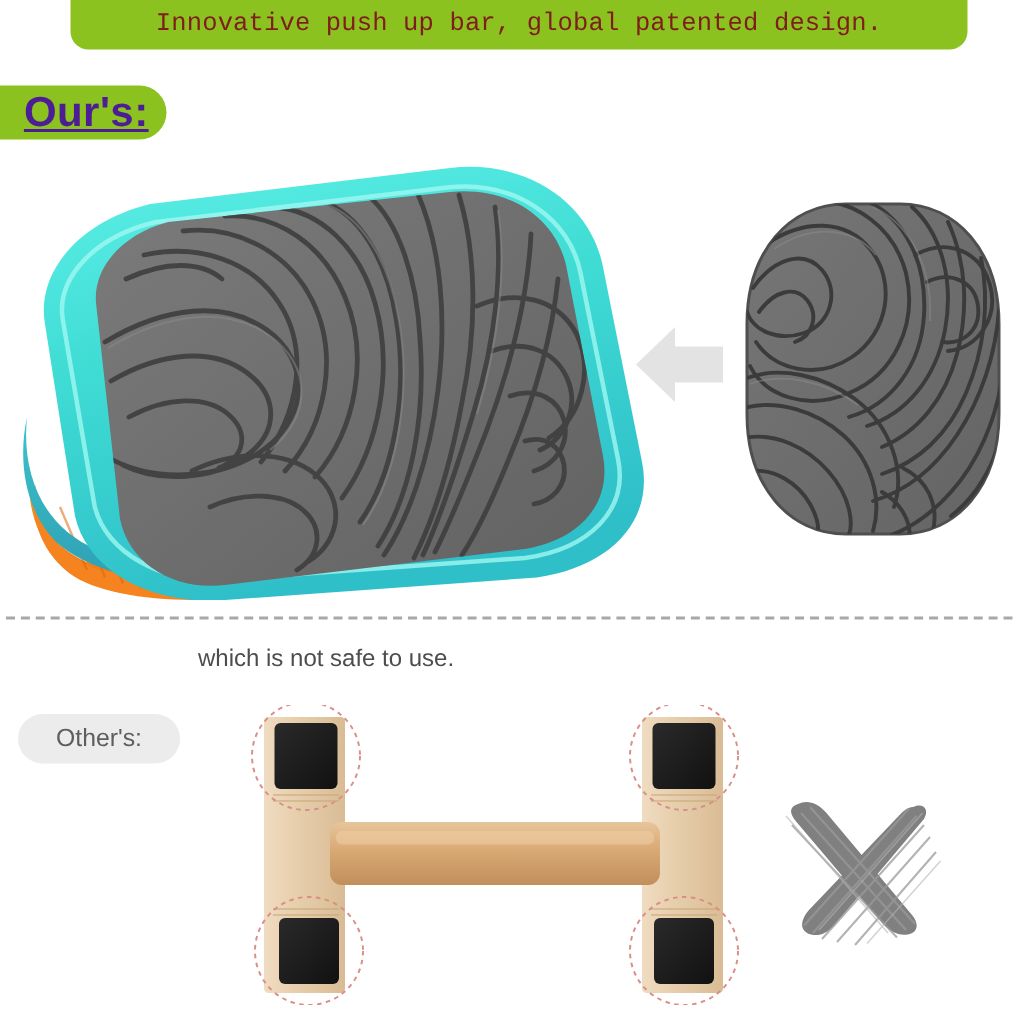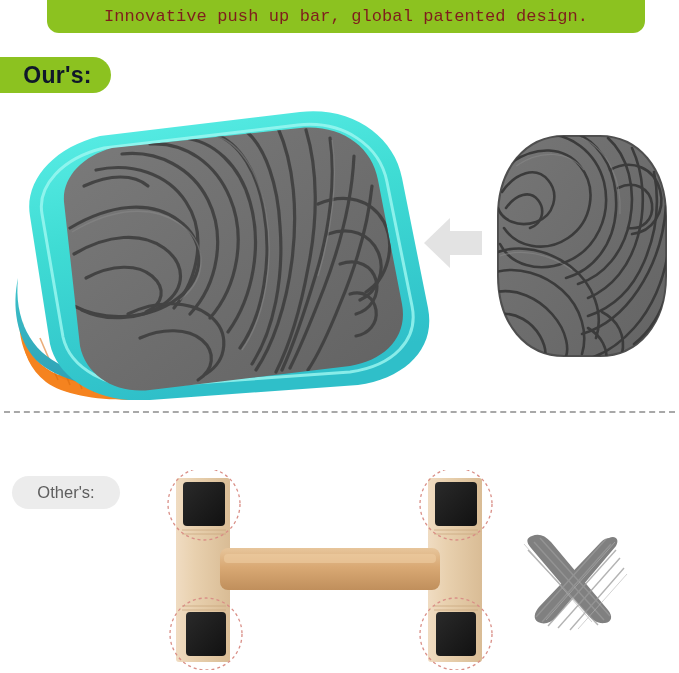--- a/index.html
+++ b/index.html
@@ -26,23 +26,24 @@
   }
 
   
   .ours-badge {
     position: absolute; left: 0; top: 57px; width: 111px; height: 36px;
     background: #8cc220;
     border-radius: 0 18px 18px 0;
     display: flex; align-items: center; justify-content: center;
   }
   .ours-badge-text {
-    color: #0f172a; font-size: 23px; font-weight: bold;
+    color: #4c1d95; font-size: 28px; font-weight: bold;
     letter-spacing: .3px; white-space: nowrap;
     padding-left: 4px;
+    text-decoration: underline;
   }
   .ours-headline {
     position: absolute; left: 124px; top: 62px;
     font-size: 16.5px; color: #1b1b1b; white-space: nowrap;
   }
 
   
   .product-stage { position: absolute; left: 0; top: 108px; width: 460px; height: 292px; }
   .product-stage svg { display: block; }
 
@@ -252,20 +253,21 @@
       </g>
     </svg>
   </div>
 
   <div class="divider"></div>
 
   <div class="others-badge">
     <span class="others-badge-text">Other's:</span>
   </div>
   <div class="others-headline">
+    <span class="l2">which is not safe to use.</span>
   </div>
 
   <div class="bar-stage">
     <svg width="350" height="200" viewBox="0 0 350 200">
       <defs>
         <linearGradient id="gWood" x1="0" y1="0" x2="1" y2="0">
           <stop offset="0%" stop-color="#f0dcc2"></stop>
           <stop offset="35%" stop-color="#e8d0ae"></stop>
           <stop offset="100%" stop-color="#d9bc95"></stop>
         </linearGradient>

